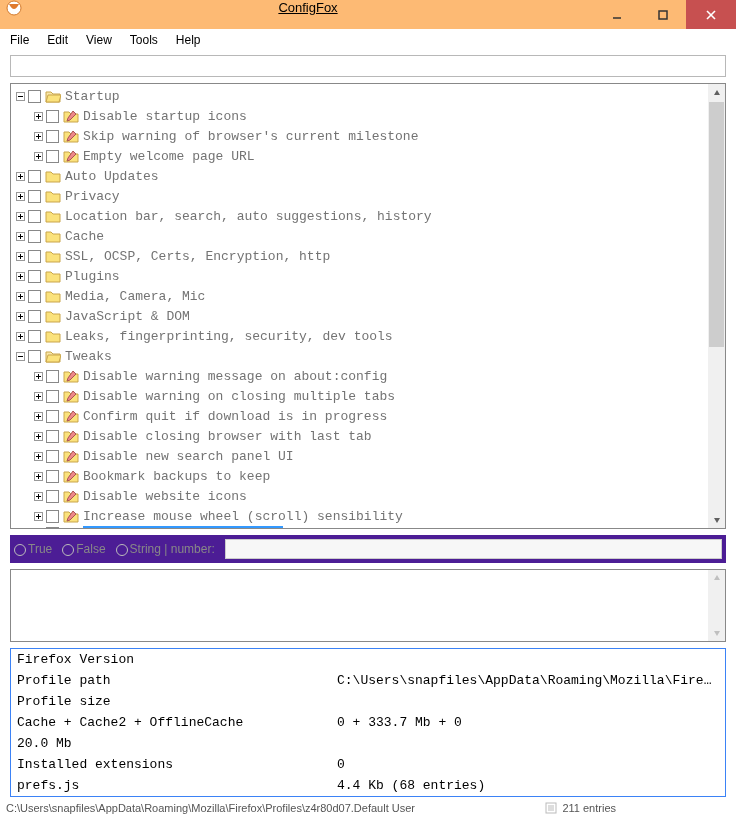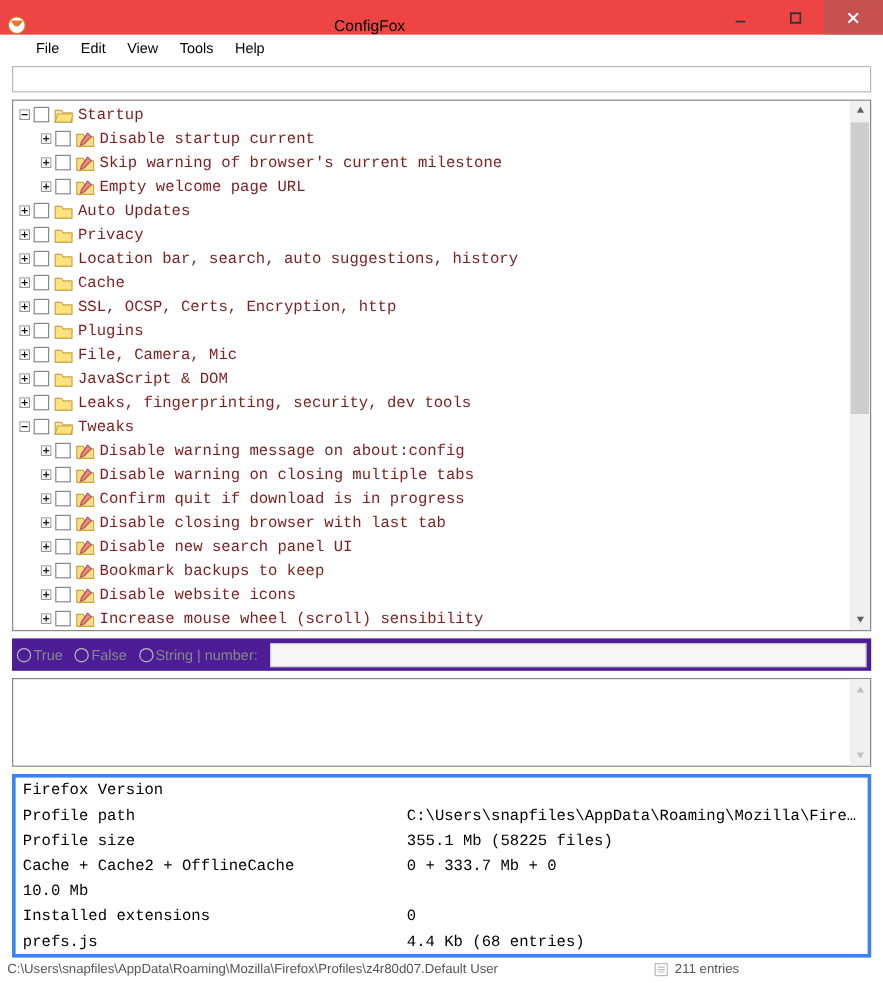--- a/index.html
+++ b/index.html
@@ -8,46 +8,47 @@
     width: 736px;
     height: 819px;
     font-family: "Segoe UI", Tahoma, sans-serif;
     font-size: 12px;
     background: #fff;
     display: flex;
     flex-direction: column;
   }
   .titlebar {
     height: 30px;
-    background: #ef4444;
-    display: flex;
-    align-items: flex-end;
+    background: #fdba74;
+    display: flex;
+    align-items: flex-start;
     justify-content: space-between;
     padding-left: 6px;
     color: #000;
+    text-decoration: underline;
   }
   .titlebar-left { display: flex; align-items: center; gap: 6px; }
   .app-icon { width: 16px; height: 16px; }
   .title { flex: 1; text-align: center; font-size: 13px; }
   .win-controls { display: flex; height: 100%; }
   .win-btn {
     width: 46px;
     height: 100%;
     display: flex;
     align-items: center;
     justify-content: center;
     font-size: 12px;
     color: #333;
   }
   .win-close { background: #c75050; color: #fff; width: 50px; }
   .menubar {
     height: 22px;
     display: flex;
     align-items: center;
-    padding: 0 22px;
+    padding: 0 2px;
     gap: 2px;
     background: #fff;
   }
   .menu-item {
     padding: 2px 8px;
   }
   .toolbar-area {
     padding: 4px 10px 6px;
   }
   .search-box {
@@ -109,21 +110,21 @@
     background: #fff;
     flex-shrink: 0;
   }
   .folder {
     width: 16px; height: 14px;
     margin: 0 4px 0 2px;
     flex-shrink: 0;
     display: inline-flex;
   }
   .text-label {
-    color: #7f1d1d;
+    color: #737373;
   }
   .tree-row.selected .text-label {
     background: #3399ff;
     color: #fff;
     padding: 0 2px;
   }
 
   .value-bar {
     margin: 0 10px;
     height: 28px;
@@ -153,21 +154,21 @@
     margin: 6px 10px 0;
     border: 1px solid #888;
     height: 75px;
     background: #fff;
     position: relative;
   }
   .details-panel .scrollbar { right: 0; }
 
   .info-table {
     margin: 6px 10px 0;
-    border: 3px solid #3b82f6;
+    border: 1px solid #3b82f6;
     background: #fff;
   }
   .info-row {
     display: flex;
     font-family: "Courier New", monospace;
     font-size: 13px;
     padding: 1px 6px;
     line-height: 19px;
   }
   .info-key {
@@ -264,21 +265,21 @@
             <line x1="4.5" y1="2" x2="4.5" y2="7" stroke="#000"></line>
           </svg>
         </span>
     <span class="chk"></span>
     <span class="folder">
           <svg viewBox="0 0 16 14">
             <path d="M1 3 L6 3 L8 5 L15 5 L15 13 L1 13 Z" fill="#fbe27c" stroke="#c9a54a"></path>
             <path d="M10 2 L13 5 L7 11 L4 12 L5 9 Z" fill="#e88" stroke="#a55"></path>
           </svg>
         </span>
-    <span class="text-label">Disable startup current</span>
+    <span class="text-label">Disable startup icons</span>
   </div>
       <div class="tree-row">
     <span class="indent"></span>
     <span class="plus">
           <svg width="9" height="9">
             <rect x="0.5" y="0.5" width="8" height="8" fill="#fff" stroke="#999"></rect>
             <line x1="2" y1="4.5" x2="7" y2="4.5" stroke="#000"></line>
             <line x1="4.5" y1="2" x2="4.5" y2="7" stroke="#000"></line>
           </svg>
         </span>
@@ -419,21 +420,21 @@
             <line x1="2" y1="4.5" x2="7" y2="4.5" stroke="#000"></line>
             <line x1="4.5" y1="2" x2="4.5" y2="7" stroke="#000"></line>
           </svg>
         </span>
     <span class="chk"></span>
     <span class="folder">
           <svg viewBox="0 0 16 14">
             <path d="M1 3 L6 3 L8 5 L15 5 L15 13 L1 13 Z" fill="#fbe27c" stroke="#c9a54a"></path>
           </svg>
         </span>
-    <span class="text-label">File, Camera, Mic</span>
+    <span class="text-label">Media, Camera, Mic</span>
   </div>
       <div class="tree-row">
 
     <span class="plus">
           <svg width="9" height="9">
             <rect x="0.5" y="0.5" width="8" height="8" fill="#fff" stroke="#999"></rect>
             <line x1="2" y1="4.5" x2="7" y2="4.5" stroke="#000"></line>
             <line x1="4.5" y1="2" x2="4.5" y2="7" stroke="#000"></line>
           </svg>
         </span>
@@ -678,28 +679,27 @@
 <div class="info-table">
   <div class="info-row">
       <span class="info-key">Firefox Version</span>
     </div>
   <div class="info-row">
       <span class="info-key">Profile path</span>
       <span class="info-val">C:\Users\snapfiles\AppData\Roaming\Mozilla\Firefox\Pr...</span>
     </div>
   <div class="info-row">
       <span class="info-key">Profile size</span>
-      <span class="info-val">355.1 Mb (58225 files)</span>
     </div>
   <div class="info-row">
       <span class="info-key">Cache + Cache2 + OfflineCache</span>
       <span class="info-val">0 + 333.7 Mb + 0</span>
     </div>
   <div class="info-row">
-      <span class="info-val">10.0 Mb</span>
+      <span class="info-val">20.0 Mb</span>
     </div>
   <div class="info-row">
       <span class="info-key">Installed extensions</span>
       <span class="info-val">0</span>
     </div>
   <div class="info-row">
       <span class="info-key">prefs.js</span>
       <span class="info-val">4.4 Kb (68 entries)</span>
     </div>
 </div>

